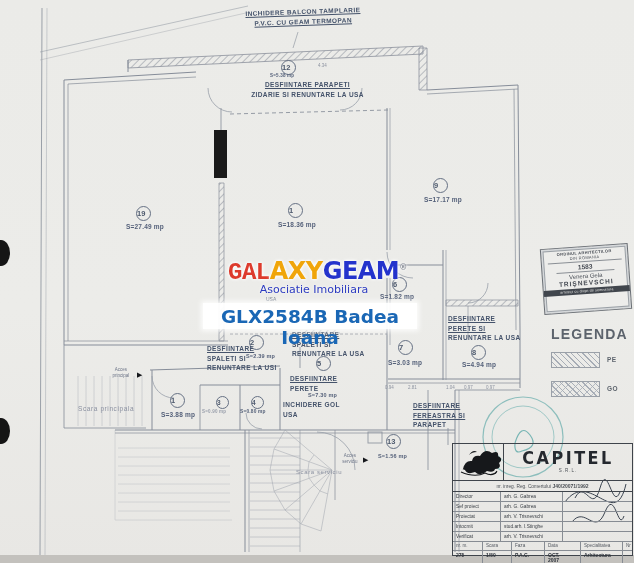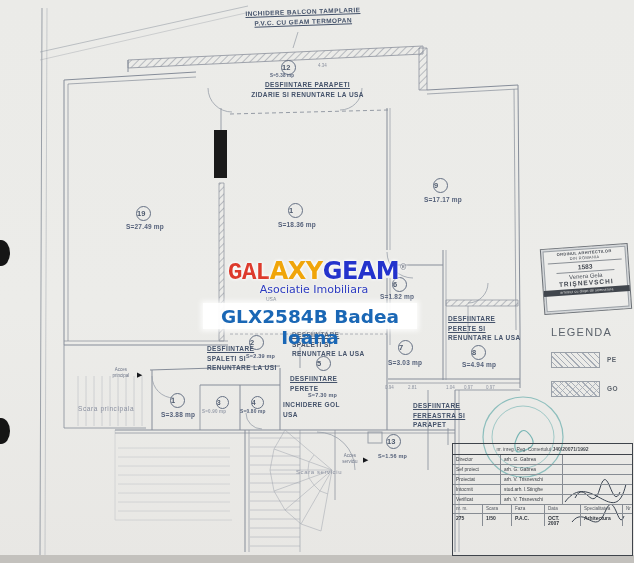--- a/index.html
+++ b/index.html
@@ -28,21 +28,21 @@
         font-family:"DejaVu Sans",sans-serif;font-weight:bold;font-size:18.5px;color:#1a67b5;}
   .stamp{position:absolute;left:542px;top:246px;width:86px;height:64px;border:1px solid #6a6f75;
          box-shadow:inset 0 0 0 1.5px rgba(255,255,255,.6), inset 0 0 0 2.5px #9aa0a6;
          transform:rotate(-4deg);color:#474c54;text-align:center;background:rgba(238,238,235,.7);}
   .stamp .s1{font-size:4px;letter-spacing:.3px;margin-top:3px;font-weight:bold;}
   .stamp .s2{font-size:4px;letter-spacing:.3px;border-bottom:1px solid #8a8f95;padding-bottom:1px;margin:0 6px;}
   .stamp .snum{font-size:6.5px;font-weight:bold;border-bottom:1px solid #8a8f95;margin:1px 14px;padding-bottom:1px;}
   .stamp .sn1{font-size:6px;margin-top:1px;}
   .stamp .sn2{font-size:6.5px;font-weight:bold;letter-spacing:1px;}
   .stamp .sband{margin-top:2px;background:#41464d;color:#e8e8e6;font-size:3.5px;line-height:6px;letter-spacing:.2px;}
-  .legend-title{position:absolute;left:551px;top:326px;font-size:11px;letter-spacing:1.2px;color:#5c636c;font-weight:normal;}
+  .legend-title{position:absolute;left:551px;top:326px;font-size:14px;letter-spacing:1.2px;color:#5c636c;font-weight:bold;}
   .swatch{position:absolute;width:47px;height:14px;border:1px solid #9aa0a8;}
   .sw1{background:repeating-linear-gradient(45deg,transparent 0 3px,#a7adb6 3px 4px);}
   .sw2{background:repeating-linear-gradient(45deg,transparent 0 3px,#a7adb6 3px 4px),
                  repeating-linear-gradient(-45deg,transparent 0 5px,#b4bac2 5px 6px);}
   .legend-item{position:absolute;font-size:6.5px;color:#5c636c;font-weight:bold;letter-spacing:.5px;}
   .tb{position:absolute;left:452px;top:443px;width:179px;height:111px;border:1.5px solid #3f444b;color:#3c4147;}
   .tb .hdr{display:flex;height:36px;border-bottom:1px solid #3f444b;}
   .tb .logo-cell{width:50px;border-right:1px solid #3f444b;position:relative;}
   .tb .brand-cell{flex:1;text-align:center;}
   .tb .cname{font-family:"DejaVu Sans",sans-serif;font-weight:bold;font-size:16px;letter-spacing:2.5px;color:#24282e;margin-top:5px;transform:scaleY(1.08);}
@@ -348,20 +348,32 @@
     <div class="sband">arhitect cu drept de semnatura</div>
   </div>
 
   <div class="legend-title">LEGENDA</div>
   <div class="swatch sw1" style="left:551px;top:352px;"></div>
   <span class="legend-item" style="left:607px;top:356px;">PE</span>
   <div class="swatch sw2" style="left:551px;top:381px;"></div>
   <span class="legend-item" style="left:607px;top:385px;">GO</span>
 
   <div class="tb">
+    <div class="hdr">
+      <div class="logo-cell">
+        <svg width="46" height="34" viewBox="0 0 46 34" style="position:absolute;left:2px;top:1px;">
+          <path fill="#16181b" d="M8,24 q2,-9 9,-8 q1,-6 8,-5 q5,-8 12,-3 q7,-3 6,3 q6,3 1,7 q3,5 -4,6 q-1,4 -8,2 q-7,6 -12,1 q-8,3 -10,-2 q-4,-1 -2,-1 z M14,10 q4,-6 8,-3 q-5,0 -8,3 z M34,28 q6,2 8,-2 q0,5 -8,2 z"></path>
+          <path fill="none" stroke="#16181b" stroke-width="1.2" d="M6,27 q14,6 24,1 q8,4 12,-2"></path>
+        </svg>
+      </div>
+      <div class="brand-cell">
+        <div class="cname">CAPITEL</div>
+        <div class="csub">S.R.L.</div>
+      </div>
+    </div>
     <div class="reg">
       <span>nr. inreg. Reg. Comertului </span><b>J40/20071/1992</b>
     </div>
     <div class="prow">
       <div class="c1">Director</div>
       <div class="c2">arh. G. Gabrea</div>
       <div class="c3"></div>
     </div>
     <div class="prow">
       <div class="c1">Sef proiect</div>

